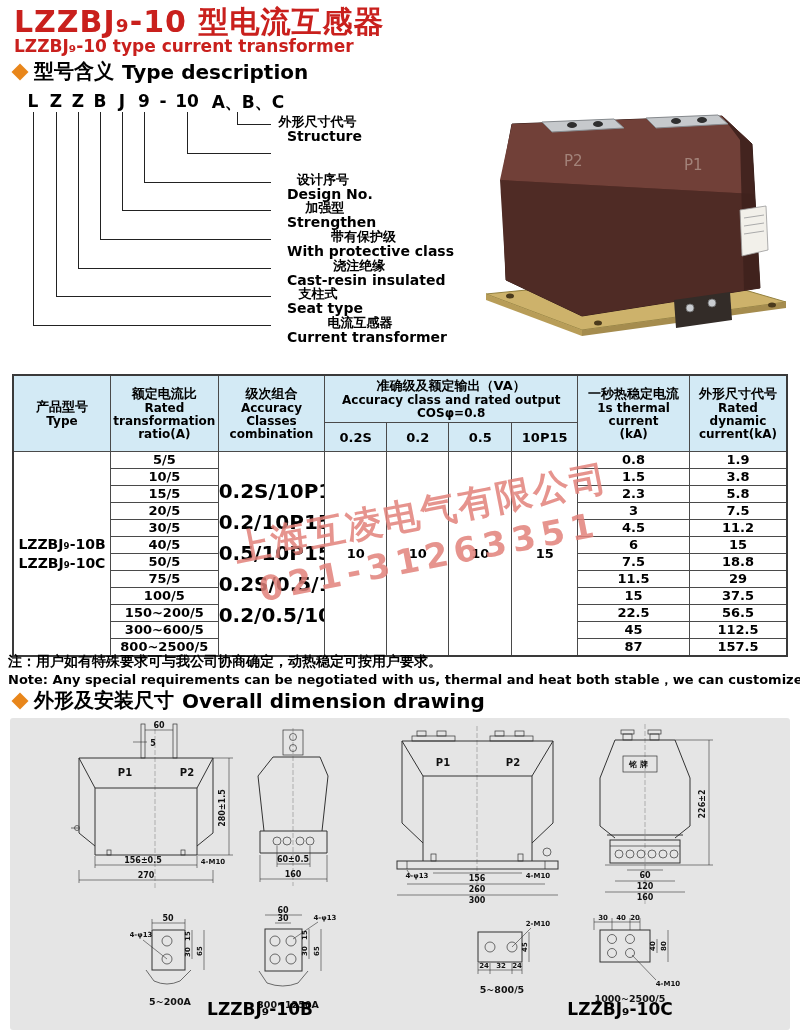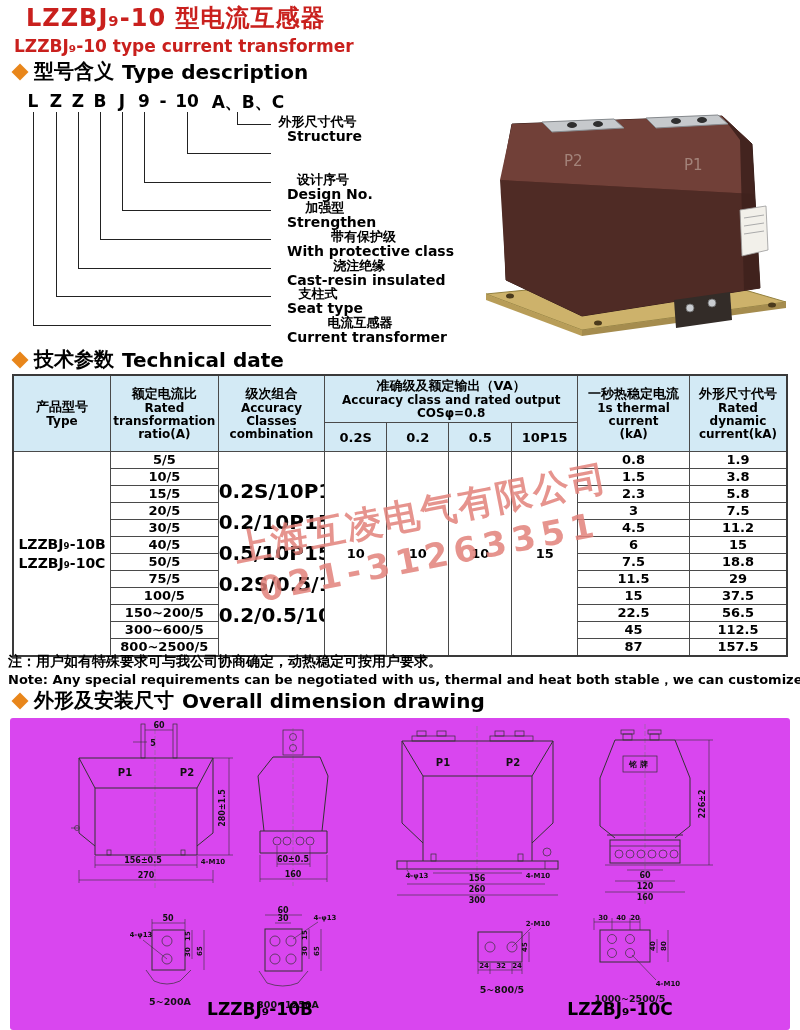--- a/index.html
+++ b/index.html
@@ -1,21 +1,21 @@
 <!DOCTYPE html>
 <html><head>
 <meta charset="utf-8">
 <style>
   html,body{margin:0;padding:0;background:#fff;}
   .page{position:relative;width:800px;height:1030px;background:#fff;overflow:hidden;
         font-family:"DejaVu Sans",sans-serif;color:#000;}
   .abs{position:absolute;}
 
   
-  .title-zh{position:absolute;left:14px;top:2px;font-size:24px;font-weight:bold;color:#c9201d;letter-spacing:1px;white-space:nowrap;margin-left:12px;}
+  .title-zh{position:absolute;left:14px;top:2px;font-size:30px;font-weight:bold;color:#c9201d;letter-spacing:1px;white-space:nowrap;}
   .title-en{position:absolute;left:14px;top:36px;font-size:17px;font-weight:bold;color:#c9201d;white-space:nowrap;}
 
   
   .sec{position:absolute;display:flex;align-items:center;gap:8px;font-weight:bold;}
   .diamond{width:12px;height:12px;background:#e8861b;transform:rotate(45deg);flex:0 0 auto;}
   .sec-zh{font-size:20px;}
   .sec-en{font-size:20px;}
 
   
   .cl{position:absolute;top:91px;transform:translateX(-50%);font-size:17px;font-weight:bold;white-space:nowrap;}
@@ -41,21 +41,21 @@
   .watermark{position:absolute;left:225px;top:490px;width:400px;transform:rotate(-11deg);
              color:#e2827b;opacity:.85;font-weight:bold;text-align:center;z-index:6;pointer-events:none;}
   .watermark .w1{font-size:36px;letter-spacing:2px;line-height:46px;white-space:nowrap;}
   .watermark .w2{font-size:34px;letter-spacing:6px;line-height:42px;white-space:nowrap;}
 
   
   .note-zh{position:absolute;left:8px;top:653px;font-size:14px;font-weight:bold;white-space:nowrap;}
   .note-en{position:absolute;left:8px;top:671px;font-size:13px;font-weight:600;white-space:nowrap;}
 
   
-  .panel{position:absolute;left:10px;top:718px;width:780px;height:312px;background:#d946ef;border-radius:3px;}
+  .panel{position:absolute;left:10px;top:718px;width:780px;height:312px;background:#e5e5e5;border-radius:3px;}
   .dwg{position:absolute;}
   .ol{fill:none;stroke:#333;stroke-width:1;}
   .thin{fill:none;stroke:#333;stroke-width:.7;}
   .dim{fill:none;stroke:#333;stroke-width:.6;}
   .ax{fill:none;stroke:#777;stroke-width:.5;stroke-dasharray:5 2;}
   .dt{font-size:8px;font-weight:bold;fill:#111;text-anchor:middle;}
   .dts{font-size:7px;font-weight:bold;fill:#111;text-anchor:middle;}
   .pl{font-size:10px;font-weight:bold;fill:#111;text-anchor:middle;}
   .padcap{font-size:9.5px;font-weight:bold;fill:#111;text-anchor:middle;}
   .cap{position:absolute;font-weight:bold;font-size:17px;text-align:center;}
@@ -150,25 +150,20 @@
     <polygon points="262,128 288,124 290,168 264,174" fill="#f2f0ea" stroke="#999" stroke-width="0.8"></polygon>
     <line x1="266" y1="136" x2="286" y2="133" stroke="#aaa" stroke-width="1"></line>
     <line x1="266" y1="144" x2="286" y2="141" stroke="#aaa" stroke-width="1"></line>
     <line x1="266" y1="152" x2="286" y2="149" stroke="#aaa" stroke-width="1"></line>
 
     <polygon points="196,218 252,210 254,238 198,246" fill="#332c28"></polygon>
     <circle cx="212" cy="226" r="4" fill="#c9ccd0" stroke="#666" stroke-width="0.8"></circle>
     <circle cx="234" cy="221" r="4" fill="#c9ccd0" stroke="#666" stroke-width="0.8"></circle>
   </svg>
 
-  <div class="sec" style="left:14px;top:346px">
-    <span class="diamond"></span>
-    <span class="sec-zh">技术参数</span>
-    <span class="sec-en">Technical date</span>
-  </div>
 
   <table class="ttable">
     <colgroup>
       <col style="width:96px">
         <col style="width:106px">
         <col style="width:105px">
       <col style="width:61px">
         <col style="width:61px">
         <col style="width:62px">
         <col style="width:65px">

